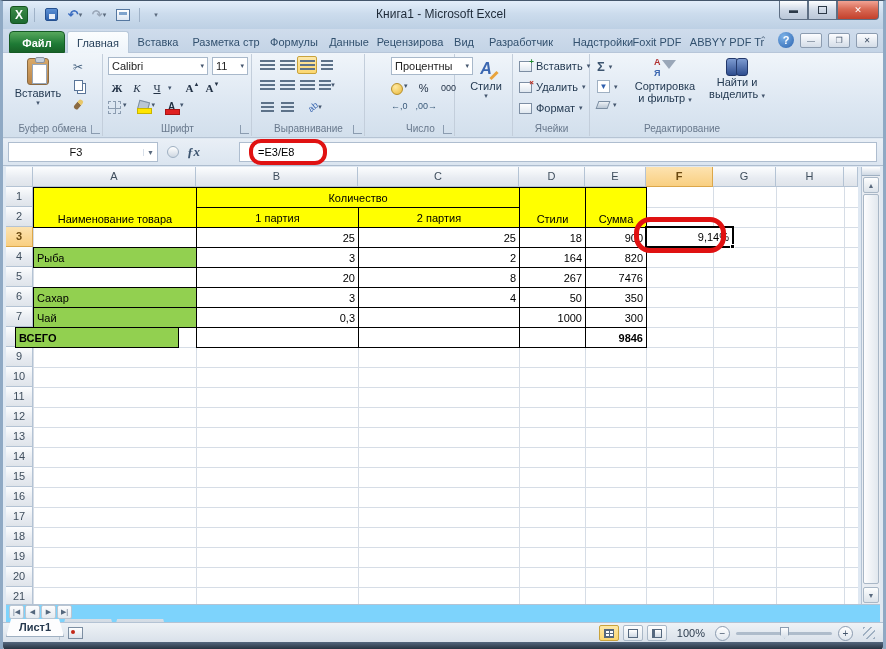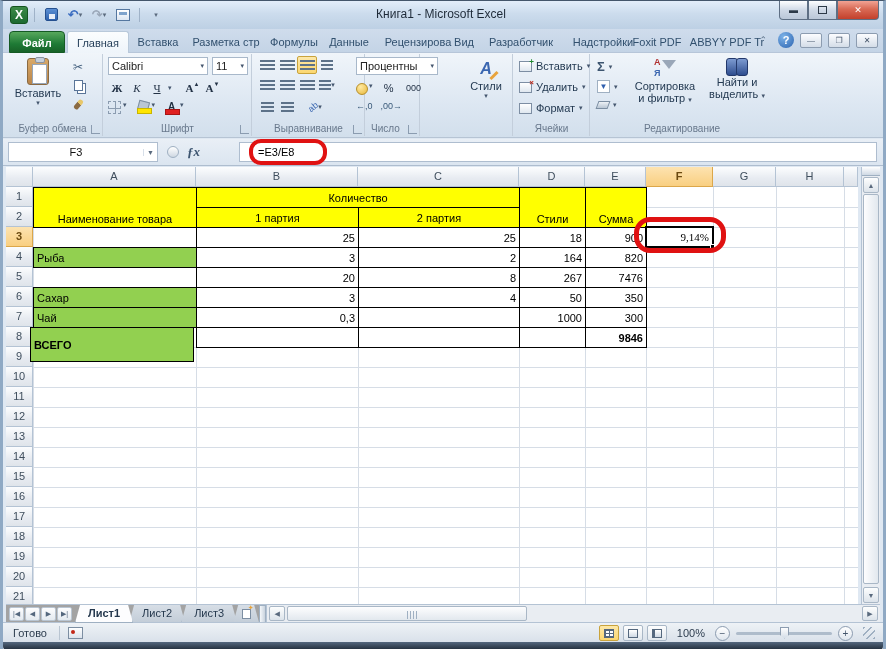--- a/index.html
+++ b/index.html
@@ -115,21 +115,21 @@
   .active-cell .handle { position:absolute; right:-3px; bottom:-3px; width:5px; height:5px; background:#000; border:1px solid #fff; }
   .ann-cell { position:absolute; left:628px; top:50px; width:92px; height:36px; border:5px solid #e01212; border-radius:16px; z-index:30; pointer-events:none; }
 
   
   .vscroll { position:absolute; right:3px; top:166px; width:19px; height:437px; background:#e9edf2; border-left:1px solid #b4c3d4; }
   .vs-split { position:absolute; top:0; left:0; right:0; height:9px; background:linear-gradient(#fff,#cfd9e4); border-bottom:1px solid #9fb0c2; }
   .vs-arrow { position:absolute; left:1px; right:1px; height:16px; background:linear-gradient(#fdfefe,#dce3ea); border:1px solid #a9b7c6; border-radius:2px; text-align:center; font-size:7px; color:#5a6a7e; line-height:15px; }
   .vs-thumb { position:absolute; left:1px; right:1px; background:linear-gradient(90deg,#fdfdfe,#e2e8ee); border:1px solid #a9b7c6; border-radius:2px; }
 
   
-  .sheetbar { position:absolute; left:3px; right:3px; top:603px; height:18px; background:#a3a3a3; border-top:1px solid #b4c3d4; display:flex; align-items:stretch; }
+  .sheetbar { position:absolute; left:3px; right:3px; top:603px; height:18px; background:#7dd3fc; border-top:1px solid #b4c3d4; display:flex; align-items:stretch;flex-direction:column; }
   .nav-btns { display:flex; align-items:center; gap:1px; padding:0 3px; }
   .nav-btn { width:15px; height:14px; display:flex; align-items:center; justify-content:center; font-size:7px; color:#55687e; background:linear-gradient(#fdfdfe,#e4eaf0); border:1px solid #b9c5d2; border-radius:2px; }
   .stab { height:18px; line-height:17px; padding:0 12px; color:#26394e; background:linear-gradient(#d7dee6,#c3cdd8); border:1px solid #9fb0c2; border-top:none; clip-path:polygon(5px 0,calc(100% - 5px) 0,100% 100%,0 100%); margin-right:-4px; }
   .stab.active { background:#fdfdfe; font-weight:bold; z-index:2; }
   .ins-sheet { width:26px; height:18px; background:linear-gradient(#d7dee6,#c3cdd8); clip-path:polygon(5px 0,calc(100% - 5px) 0,100% 100%,0 100%); display:flex; align-items:center; justify-content:center; }
   .ins-ic { width:9px; height:10px; background:#fff; border:1px solid #7c8ea2; position:relative; }
   .ins-ic::after { content:"✦"; position:absolute; right:-4px; top:-6px; font-size:7px; color:#e8a33c; }
   .tab-split { width:7px; height:18px; background:linear-gradient(90deg,#f4f7fa,#c9d3de); border:1px solid #9fb0c2; margin-left:6px; }
   .hscroll { position:relative; flex:1; background:#e9edf2; border-left:1px solid #b4c3d4; }
   .hs-arrow { position:absolute; top:1px; width:16px; height:15px; background:linear-gradient(#fdfefe,#dce3ea); border:1px solid #a9b7c6; border-radius:2px; text-align:center; font-size:7px; color:#5a6a7e; line-height:14px; }
@@ -193,21 +193,21 @@
   </div>
 
   <div class="tabrow">
     <div id="tab-strip">
         <div class="tab file" style="left: 6px; width: 56px;">Файл</div>
         <div class="tab active" style="left: 64px; width: 62px;">Главная</div>
         <div class="tab" style="left: 126px; width: 58px;">Вставка</div>
         <div class="tab" style="left: 184px; width: 78px;">Разметка стр</div>
         <div class="tab" style="left: 262px; width: 58px;">Формулы</div>
         <div class="tab" style="left: 320px; width: 52px;">Данные</div>
-        <div class="tab" style="left: 372px; width: 70px; margin-left: 8px;">Рецензирова</div>
+        <div class="tab" style="left: 372px; width: 70px;">Рецензирова</div>
         <div class="tab" style="left: 442px; width: 38px;">Вид</div>
         <div class="tab" style="left: 480px; width: 76px;">Разработчик</div>
         <div class="tab" style="left: 566px; width: 68px;">Надстройки</div>
         <div class="tab" style="left: 624px; width: 60px;">Foxit PDF</div>
         <div class="tab" style="left: 684px; width: 80px;">ABBYY PDF Tr</div>
       </div>
     <div class="tabrow-right">
       <div class="chev-up">⌃</div>
       <div class="help-circ">?</div>
       <div class="wb-btn">—</div>
@@ -311,21 +311,21 @@
           </span>
         <span class="al-btn" style="margin-left:8px">
             <span style="color:#3a66b0;font-size:9px;transform:rotate(-40deg)">ab</span>
             <span class="ddarrow">▾</span>
           </span>
       </div>
       <div class="rgroup-label">Выравнивание</div>
       <div class="launcher"></div>
     </div>
 
-    <div class="rgroup" style="left:349px;width:68px">
+    <div class="rgroup" style="left:384px;width:68px">
       <div class="combo" style="position:absolute;left:4px;top:3px;width:82px">
           <span>Процентны</span>
           <span class="ddarrow">▾</span>
         </div>
       <div style="position:absolute;left:4px;top:25px;display:flex;gap:7px;align-items:center">
         <span style="display:flex;gap:1px">
             <span class="coin-ic"></span>
             <span class="ddarrow">▾</span>
           </span>
         <span class="fbtn">%</span>
@@ -496,26 +496,26 @@
       <div class="tcell green" style="left: 27px; top: 120px; width: 164px; height: 21px;">Сахар</div>
       <div class="tcell num" style="left: 190px; top: 120px; width: 163px; height: 21px;">3</div>
       <div class="tcell num" style="left: 352px; top: 120px; width: 162px; height: 21px;">4</div>
       <div class="tcell num" style="left: 513px; top: 120px; width: 67px; height: 21px;">50</div>
       <div class="tcell num" style="left: 579px; top: 120px; width: 62px; height: 21px;">350</div>
       <div class="tcell green" style="left: 27px; top: 140px; width: 164px; height: 21px;">Чай</div>
       <div class="tcell num" style="left: 190px; top: 140px; width: 163px; height: 21px;">0,3</div>
       <div class="tcell num" style="left: 352px; top: 140px; width: 162px; height: 21px;"></div>
       <div class="tcell num" style="left: 513px; top: 140px; width: 67px; height: 21px;">1000</div>
       <div class="tcell num" style="left: 579px; top: 140px; width: 62px; height: 21px; padding-left: 24px;">300</div>
-      <div class="tcell green" style="left: 24px; top: 160px; width: 164px; height: 35px; font-weight: bold;">ВСЕГО</div>
+      <div class="tcell green" style="left: 9px; top: 160px; width: 164px; height: 21px; font-weight: bold;">ВСЕГО</div>
       <div class="tcell num" style="left: 190px; top: 160px; width: 163px; height: 21px;"></div>
       <div class="tcell num" style="left: 352px; top: 160px; width: 162px; height: 21px;"></div>
       <div class="tcell num" style="left: 513px; top: 160px; width: 67px; height: 21px;"></div>
       <div class="tcell num" style="left: 579px; top: 160px; width: 62px; height: 21px; font-weight: bold;">9846</div>
-      <div class="active-cell" style="left: 639px; top: 59px; width: 69px; height: 22px; font-family: Liberation Serif, serif;">9,14%<span class="handle"></span></div>
+      <div class="active-cell" style="left: 639px; top: 59px; width: 89px; height: 22px;">9,14%<span class="handle"></span></div>
       <div class="ann-cell"></div>
     </div>
 
   <div class="vscroll">
     <div class="vs-split"></div>
     <div class="vs-arrow" style="top:10px">▲</div>
     <div class="vs-thumb" style="top:27px;height:390px"></div>
     <div class="vs-arrow" style="bottom:1px">▼</div>
   </div>
 

